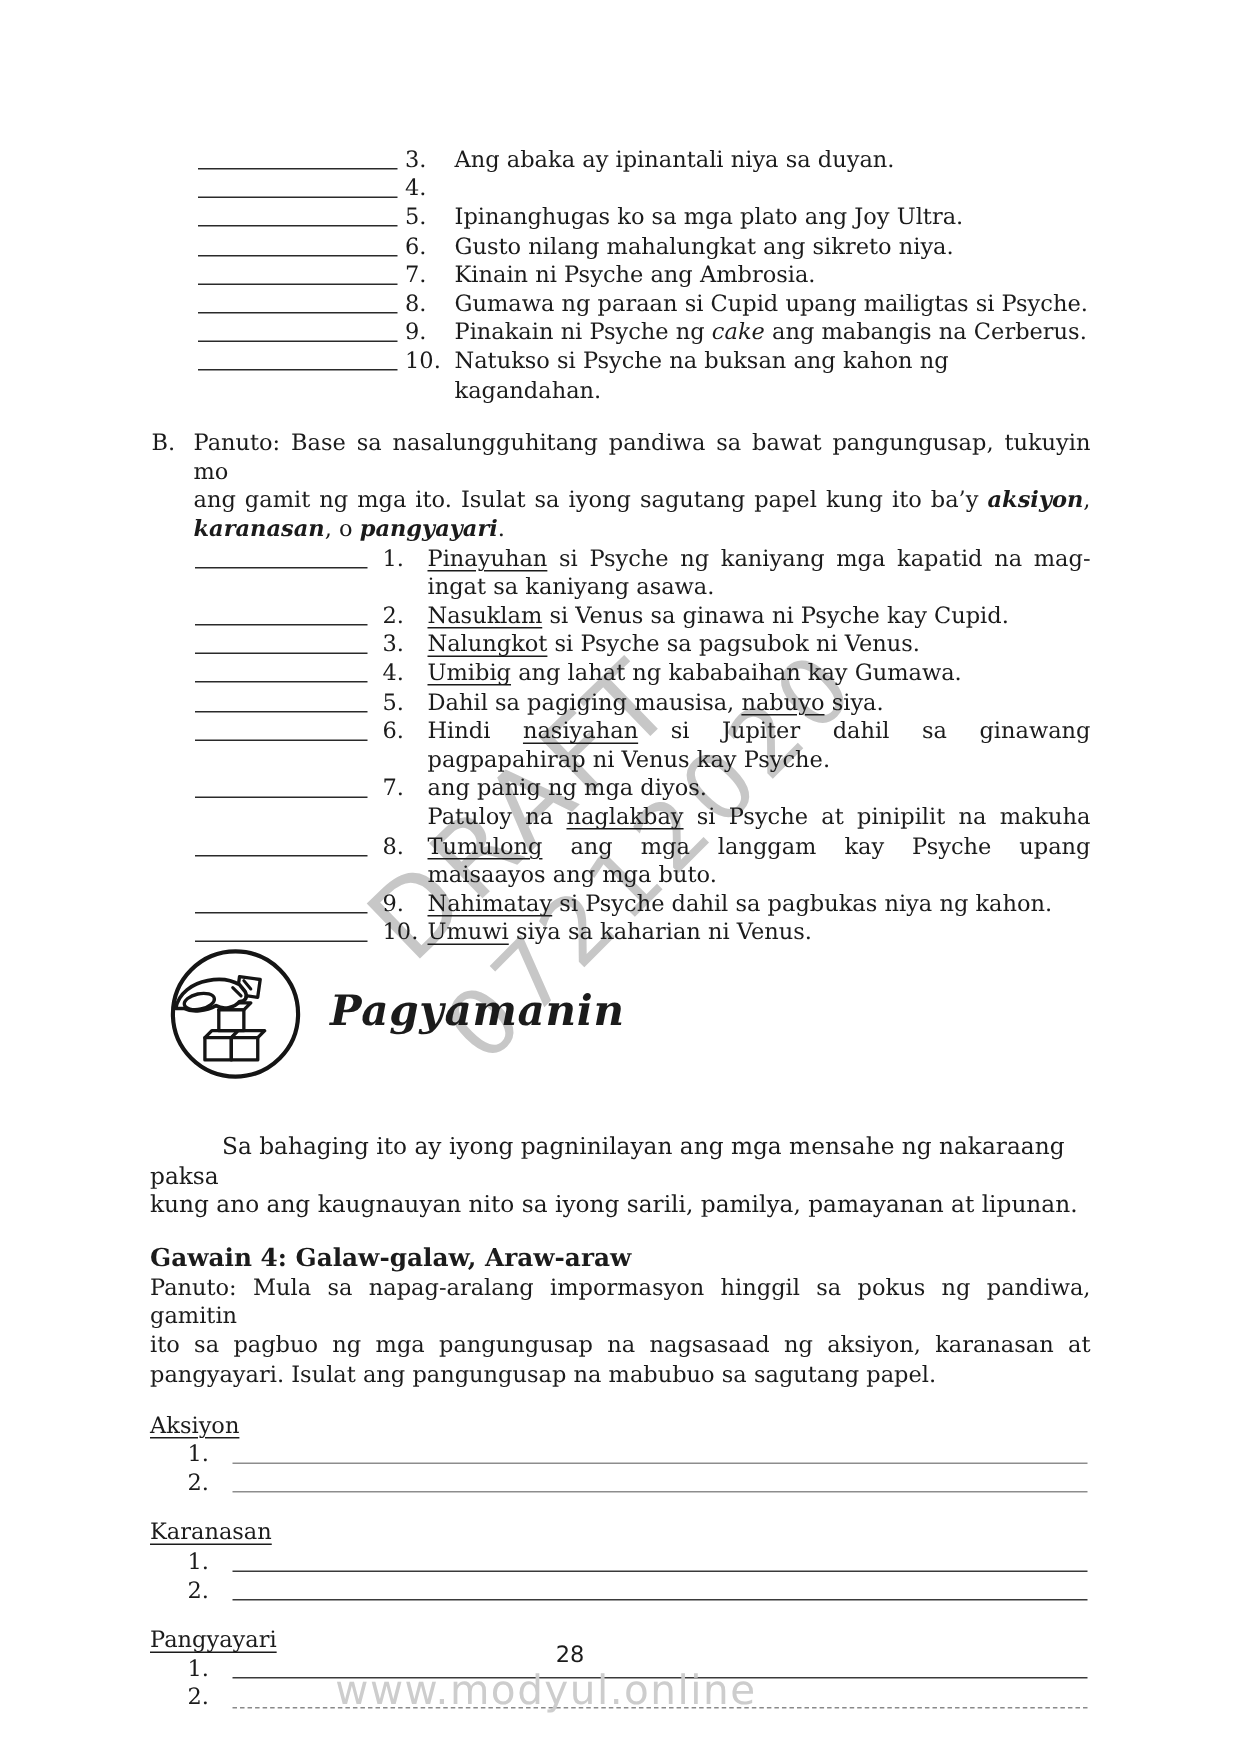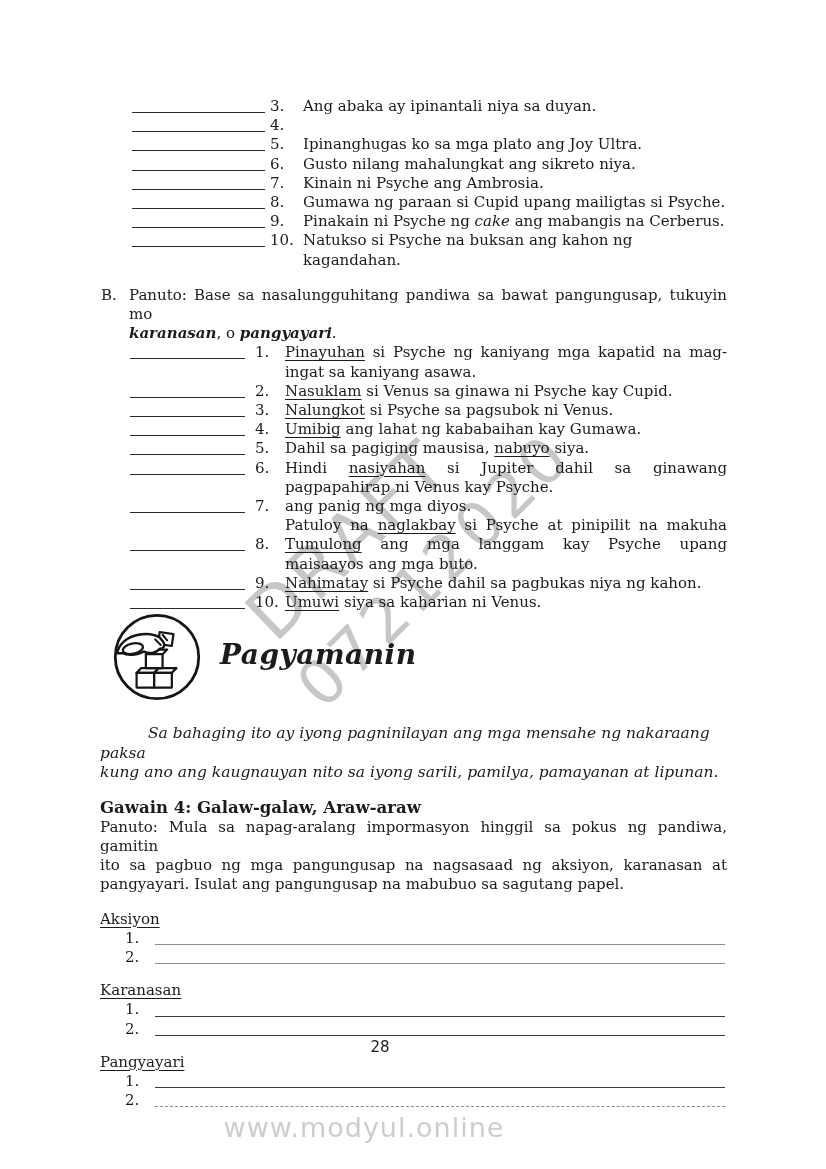--- a/index.html
+++ b/index.html
@@ -40,38 +40,38 @@
   .sec-b{margin-top:16px;position:relative;}
   .b-label{position:absolute;left:1px;top:0;}
   .b-intro{padding-left:29px;}
 
   
   .enrich{margin-top:-6px;display:flex;align-items:center;height:102px;}
   .enrich-icon{width:94px;height:102px;margin-left:10px;flex:none;}
   .enrich-title{font-weight:700;font-style:italic;font-size:28px;
                 margin:0 0 6px 16px;letter-spacing:0.5px;}
 
-  .reflect{margin-top:16px;font-style:italic;font-size:15.5px;line-height:19.5px;}
+  .reflect{margin-top:28px;font-size:15.5px;line-height:19.5px;}
   .reflect .line:first-child{text-indent:48px;}
 
   .gawain-head{margin:15px 0 0 0;font-size:16.5px;font-weight:700;line-height:20px;}
   .panuto{margin-top:0;}
 
   
   .cats{margin-top:15px;}
   .cat{margin-bottom:14px;}
   .cat-title{text-decoration:underline;text-underline-offset:3px;width:-moz-fit-content;width:fit-content;}
   .ans{display:flex;align-items:flex-end;height:19.2px;}
   .anum{flex:none;margin-left:25px;width:20px;}
   .aline{flex:1;border-bottom:1.4px solid #3a3a3a;margin:0 2px 3px 10px;}
   .cat:nth-child(1) .aline{border-color:#8d8d8d;}
   .cat:nth-child(3) .ans:last-child .aline{border-bottom-style:dashed;border-color:#8a8a8a;}
 
   
-  .pagenum{position:absolute;top:1038px;left:0;width:760px;text-align:center;z-index:2;
+  .pagenum{position:absolute;top:1094px;left:0;width:760px;text-align:center;z-index:2;
            font-family:"DejaVu Sans", sans-serif;font-size:15px;color:#1b1b1b;}
   .site{position:absolute;top:1112px;left:0;width:728px;text-align:center;z-index:2;
         font-family:"DejaVu Sans", sans-serif;font-size:27px;letter-spacing:1px;color:#cdcdcd;}
 </style>
 </head>
 <body>
 
 <div class="wm wm-draft">DRAFT</div>
 <div class="wm wm-date">07212020</div>
 
@@ -130,20 +130,21 @@
         <div class="itext">
           <div class="line"><span>Natukso si Psyche na buksan ang kahon ng kagandahan.</span></div>
         </div>
       </div>
     </section>
 
   <section class="sec-b">
     <span class="b-label">B.</span>
     <div class="b-intro" id="secBIntro">
         <div class="line jl"><span>Panuto: Base sa nasalungguhitang pandiwa sa bawat pangungusap, tukuyin mo</span></div>
+        <div class="line jl"><span>ang gamit ng mga ito. Isulat sa iyong sagutang papel kung ito ba’y </span><span class="bi">aksiyon</span><span>,</span></div>
         <div class="line"><span class="bi">karanasan</span><span>, o </span><span class="bi">pangyayari</span><span>.</span></div>
       </div>
     <div id="secBItems">
         <div class="item item-b">
           <span class="blank"></span>
           <span class="num">1.</span>
           <div class="itext">
             <div class="line jl"><span class="u ">Pinayuhan</span><span> si Psyche ng kaniyang mga kapatid na mag-</span></div>
             <div class="line"><span>ingat sa kaniyang asawa.</span></div>
           </div>

